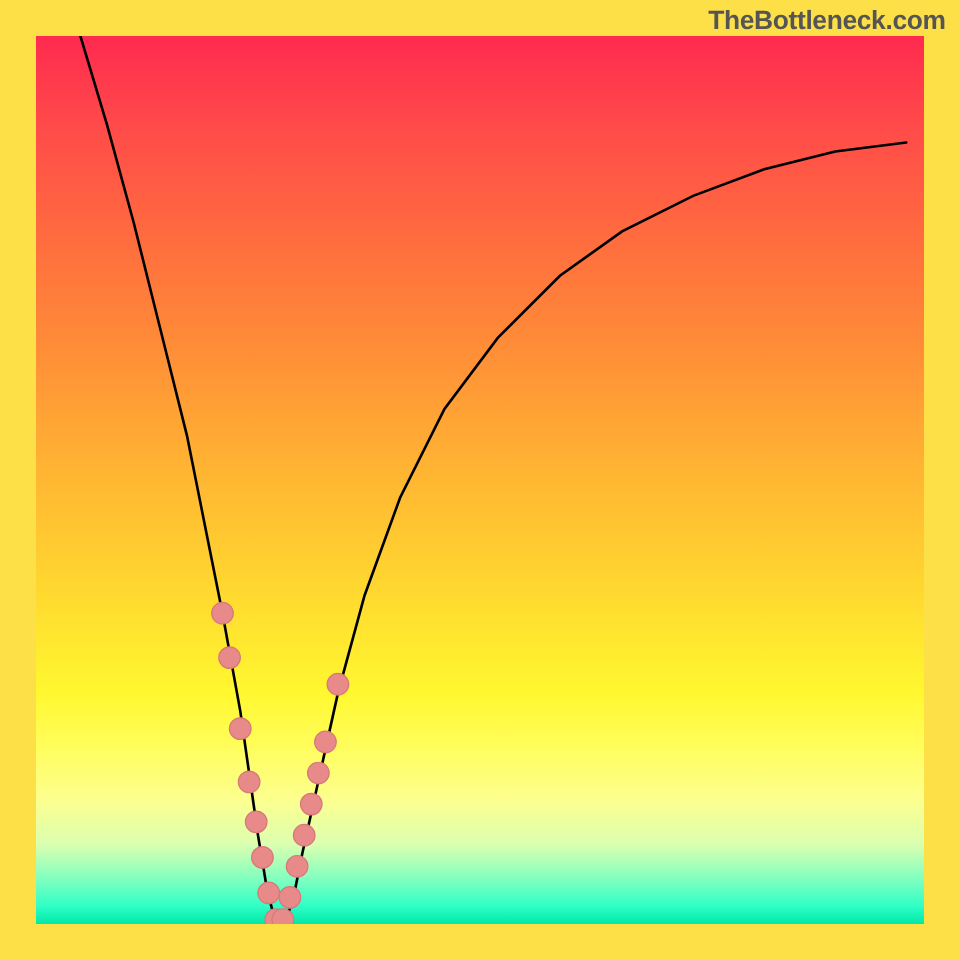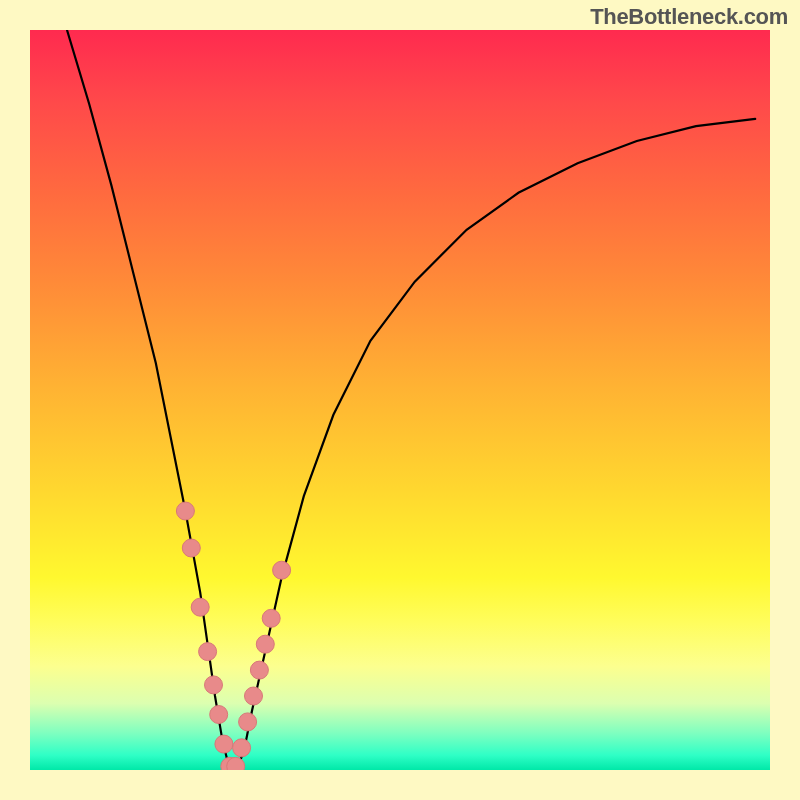--- a/index.html
+++ b/index.html
@@ -7,21 +7,21 @@
     padding: 0;
     width: 800px;
     height: 800px;
     overflow: hidden;
     background: #000;
   }
   .frame {
     position: relative;
     width: 800px;
     height: 800px;
-    background: #fef9c3;
+    background: #fde047;
     text-align: right;
   }
   .plot-area {
     position: absolute;
     left: 30px;
     top: 30px;
     width: 740px;
     height: 740px;
     background: linear-gradient(to bottom,
       #ff2a4f 0%,

